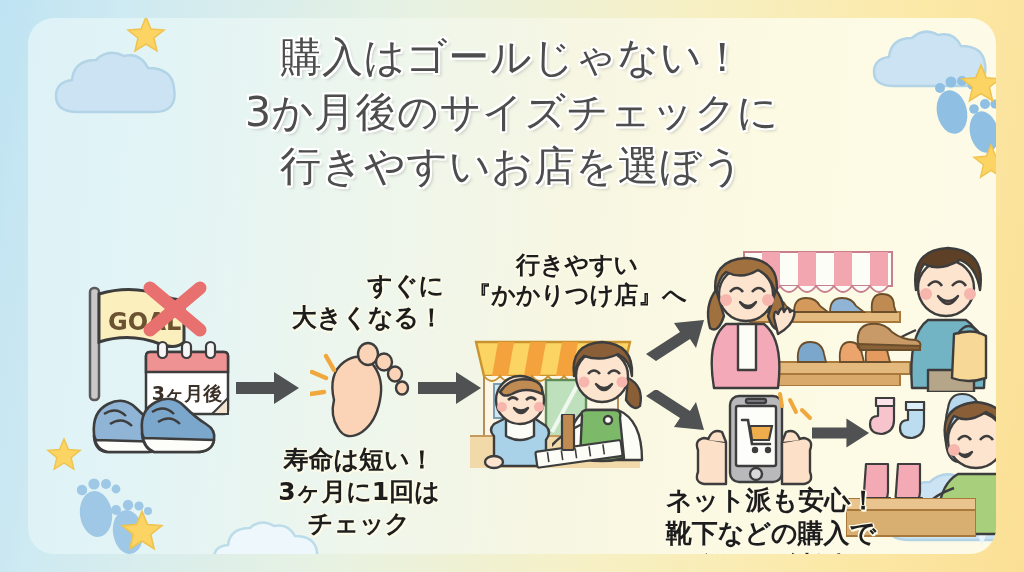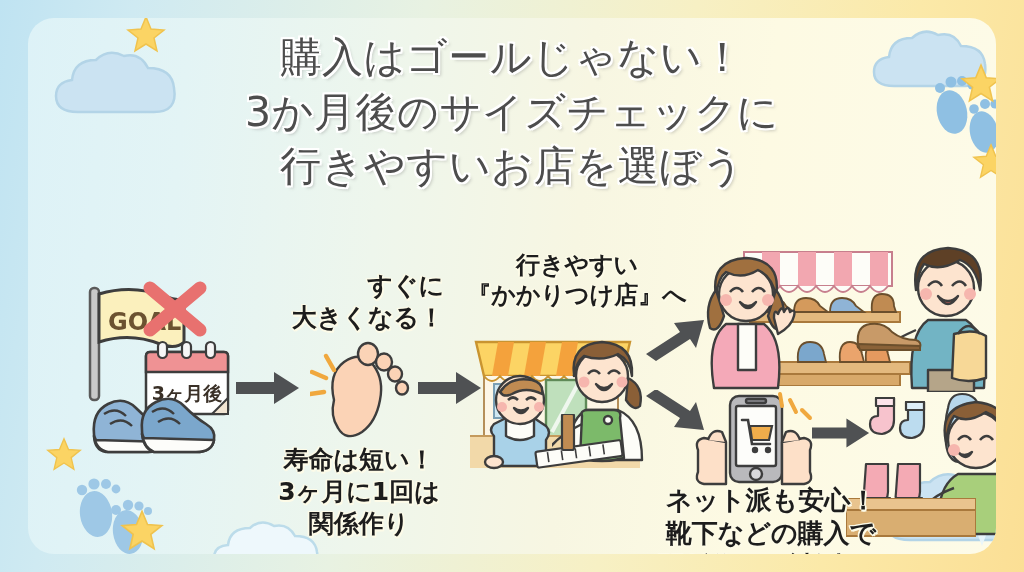--- a/index.html
+++ b/index.html
@@ -216,21 +216,21 @@
       </g>
       <g stroke="#f0a83e" stroke-width="4.5" stroke-linecap="round">
         <line x1="16" y1="20" x2="24" y2="34"></line>
         <line x1="2" y1="36" x2="16" y2="42"></line>
         <line x1="0" y1="58" x2="14" y2="56"></line>
       </g>
     </svg>
 
     <div class="cap" style="left:236px; top:426px; width:190px; font-size:25px;">寿命は短い！
 3ヶ月に1回は
-関係作り</div>
+チェック</div>
 
     <svg class="arrow" style="left:390px; top:352px;" width="64" height="36" viewBox="0 0 64 36">
       <path d="M0 12 L38 12 L38 2 L63 18 L38 34 L38 24 L0 24 Z" fill="#4f5153"></path>
     </svg>
 
     <div class="cap" style="left:418px; top:232px; width:230px; font-size:24px;margin-left:16px;">行きやすい
 『かかりつけ店』へ</div>
 
     <svg class="illu" style="left:442px; top:300px;" width="170" height="150" viewBox="0 0 170 150">
 

